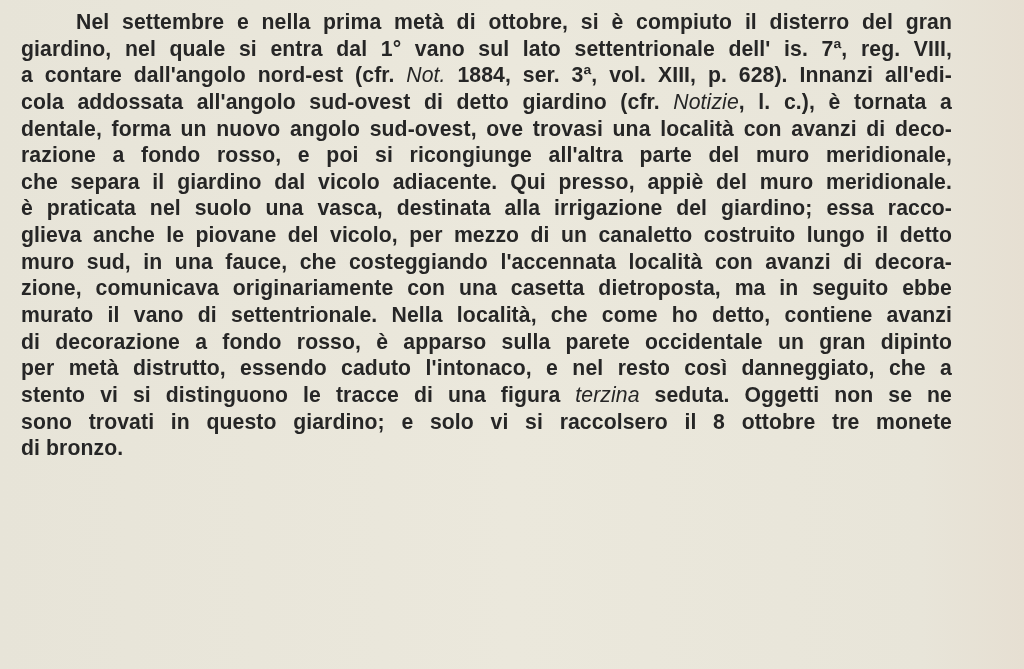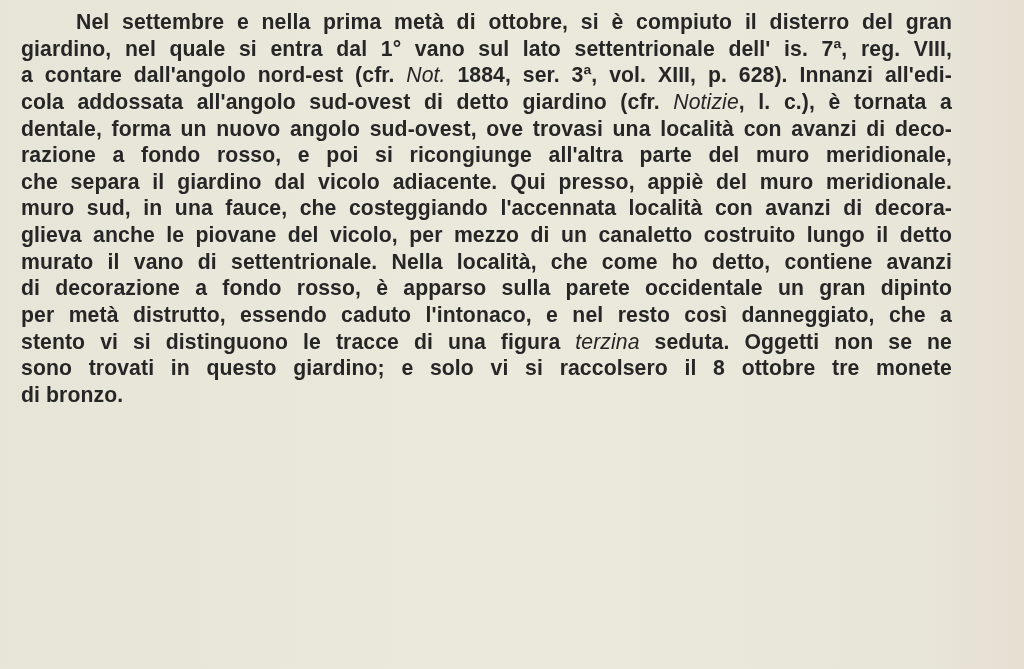--- a/index.html
+++ b/index.html
@@ -39,22 +39,24 @@
 
 <div class="page">
   <div class="text" id="para">
       <span class="line indent">Nel settembre e nella prima metà di ottobre, si è compiuto il disterro del gran</span>
       <span class="line">giardino, nel quale si entra dal 1° vano sul lato settentrionale dell' is. 7ª, reg. VIII,</span>
       <span class="line">a contare dall'angolo nord-est (cfr. <em>Not.</em> 1884, ser. 3ª, vol. XIII, p. 628). Innanzi all'edi-</span>
       <span class="line">cola addossata all'angolo sud-ovest di detto giardino (cfr. <em>Notizie</em>, l. c.), è tornata a</span>
       <span class="line">dentale, forma un nuovo angolo sud-ovest, ove trovasi una località con avanzi di deco-</span>
       <span class="line">razione a fondo rosso, e poi si ricongiunge all'altra parte del muro meridionale,</span>
       <span class="line">che separa il giardino dal vicolo adiacente. Qui presso, appiè del muro meridionale.</span>
+      <span class="line">è praticata nel suolo una vasca, destinata alla irrigazione del giardino; essa racco-</span>
+      <span class="line">glieva anche le piovane del vicolo, per mezzo di un canaletto costruito lungo il detto</span>
       <span class="line">muro sud, in una fauce, che costeggiando l'accennata località con avanzi di decora-</span>
-      <span class="line">glieva anche le piovane del vicolo, per mezzo di un canaletto costruito lungo il detto</span>
+      <span class="line">zione, comunicava originariamente con una casetta dietroposta, ma in seguito ebbe</span>
       <span class="line">murato il vano di settentrionale. Nella località, che come ho detto, contiene avanzi</span>
       <span class="line">di decorazione a fondo rosso, è apparso sulla parete occidentale un gran dipinto</span>
       <span class="line">per metà distrutto, essendo caduto l'intonaco, e nel resto così danneggiato, che a</span>
       <span class="line">stento vi si distinguono le tracce di una figura <em>terzina</em> seduta. Oggetti non se ne</span>
       <span class="line">sono trovati in questo giardino; e solo vi si raccolsero il 8 ottobre tre monete</span>
       <span class="line last">di bronzo.</span>
     </div>
   <div class="bottom-fragment"></div>
 </div>
 

